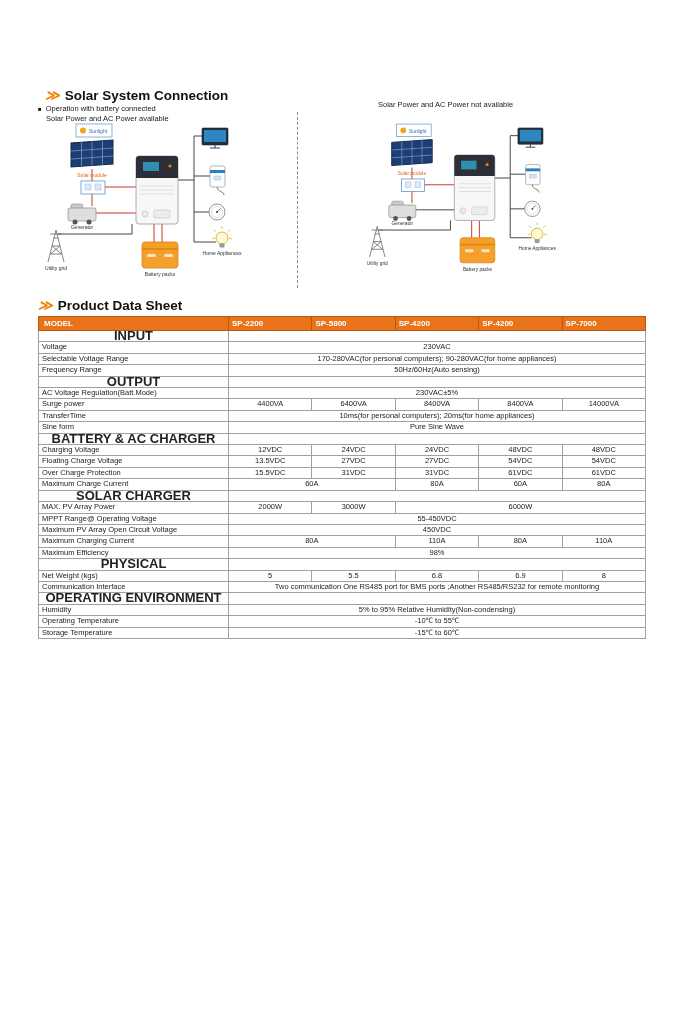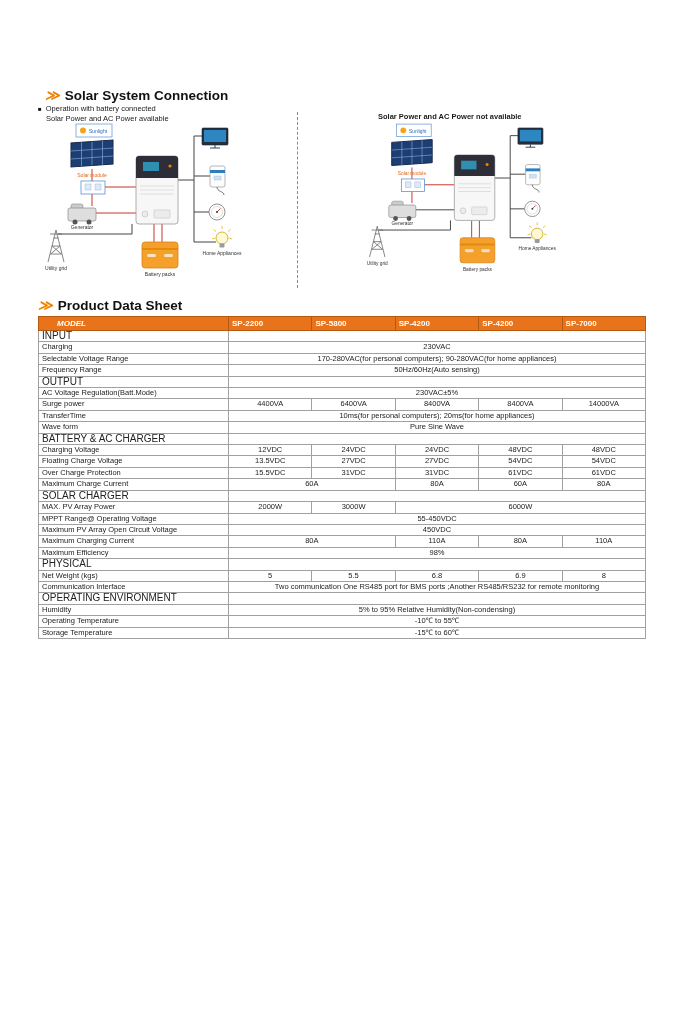--- a/index.html
+++ b/index.html
@@ -28,45 +28,45 @@
     border-collapse:collapse; table-layout:fixed;
   }
   .spec td {
     border:1px solid #a0a0a0; font-size:7.5px; line-height:10.4px; height:10.4px;
     padding:0 3px; color:#222; overflow:hidden; white-space:nowrap;
   }
   .spec thead td {
     background:var(--accent,#E8731A); color:#ffffff; font-weight:bold;
     font-size:8px; height:13px; line-height:13px; border-color:#b35a10;
   }
-  .spec td.mh-label { text-align:left; padding-left:18px;font-style:italic; }
+  .spec td.mh-label { text-align:left; padding-left:5px; }
   .spec td.mh-model { text-align:left; }
   .spec td.lbl { text-align:left; }
-  .spec td.sec { font-weight:normal; font-size:10px; }
+  .spec td.sec { font-weight:bold; font-size:13px;text-align:center; }
   .spec td.val { text-align:center; }
 </style>
 </head>
 <body>
 
 <div class="page">
 
   <div class="heading" style="left:45px; top:87px;">
     <span class="chev">≫</span>
     <span>Solar System Connection</span>
   </div>
 
   <div class="cap" style="left:38px; top:104px; width:180px;">
     <div>
       <span class="bullet">■</span>
       <span>Operation with battery connected</span>
     </div>
     <div class="indent">Solar Power and AC Power available</div>
   </div>
 
-  <div class="cap" style="left:378px; top:112px; width:180px;font-weight:bold;">Solar Power and AC Power not available</div>
+  <div class="cap" style="left:378px; top:100px; width:180px;">Solar Power and AC Power not available</div>
 
   <div class="divider"></div>
 
   <svg class="diagram" style="left:36px; top:124px; width:218px; height:168px;" viewBox="0 0 218 168">
     <g stroke="#c9342a" stroke-width="1" fill="none">
       <path d="M56,45 V57"></path>
         <path d="M56,70 V82"></path>
         <path d="M69,63 H100"></path>
         <path d="M60,89 H100"></path>
       <path d="M118,100 V118"></path>
@@ -260,21 +260,21 @@
           <td class="mh-model">SP-4200</td>
           <td class="mh-model">SP-7000</td>
         </tr>
     </thead>
     <tbody>
         <tr>
           <td class="lbl sec">INPUT</td>
           <td colspan="5" class="val"></td>
         </tr>
         <tr>
-          <td class="lbl">Charging</td>
+          <td class="lbl">Voltage</td>
           <td colspan="5" class="val">230VAC</td>
         </tr>
         <tr>
           <td class="lbl">Selectable Voltage Range</td>
           <td colspan="5" class="val">170-280VAC(for personal computers); 90-280VAC(for home appliances)</td>
         </tr>
         <tr>
           <td class="lbl">Frequency Range</td>
           <td colspan="5" class="val">50Hz/60Hz(Auto sensing)</td>
         </tr>
@@ -292,21 +292,21 @@
           <td colspan="1" class="val">6400VA</td>
           <td colspan="1" class="val">8400VA</td>
           <td colspan="1" class="val">8400VA</td>
           <td colspan="1" class="val">14000VA</td>
         </tr>
         <tr>
           <td class="lbl">TransferTime</td>
           <td colspan="5" class="val">10ms(for personal computers); 20ms(for home appliances)</td>
         </tr>
         <tr>
-          <td class="lbl">Wave form</td>
+          <td class="lbl">Sine form</td>
           <td colspan="5" class="val">Pure Sine Wave</td>
         </tr>
         <tr>
           <td class="lbl sec">BATTERY &amp; AC CHARGER</td>
           <td colspan="5" class="val"></td>
         </tr>
         <tr>
           <td class="lbl">Charging Voltage</td>
           <td colspan="1" class="val">12VDC</td>
           <td colspan="1" class="val">24VDC</td>

